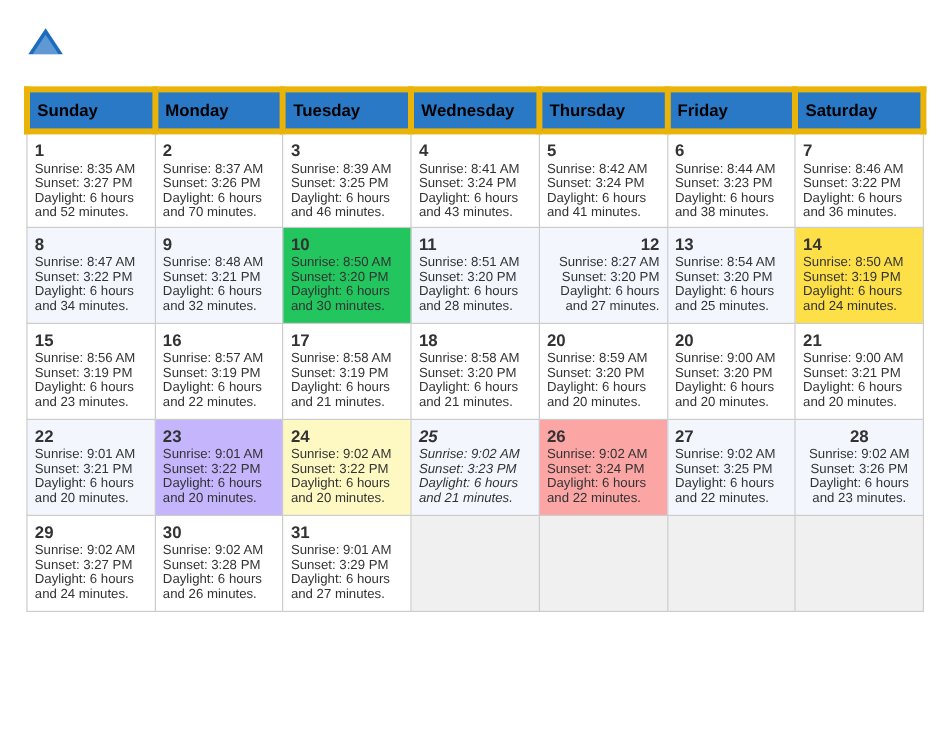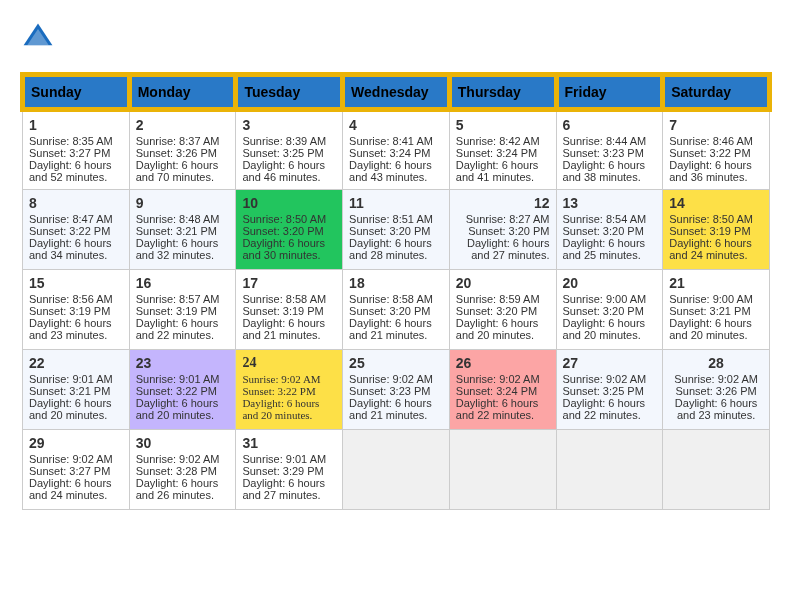--- a/index.html
+++ b/index.html
@@ -145,22 +145,22 @@
         <td><span class="day-num">16</span><span>Sunrise: 8:57 AM</span><br><span>Sunset: 3:19 PM</span><br><span>Daylight: 6 hours and 22 minutes.</span></td>
         <td><span class="day-num">17</span><span>Sunrise: 8:58 AM</span><br><span>Sunset: 3:19 PM</span><br><span>Daylight: 6 hours and 21 minutes.</span></td>
         <td><span class="day-num">18</span><span>Sunrise: 8:58 AM</span><br><span>Sunset: 3:20 PM</span><br><span>Daylight: 6 hours and 21 minutes.</span></td>
         <td><span class="day-num">20</span><span>Sunrise: 8:59 AM</span><br><span>Sunset: 3:20 PM</span><br><span>Daylight: 6 hours and 20 minutes.</span></td>
         <td><span class="day-num">20</span><span>Sunrise: 9:00 AM</span><br><span>Sunset: 3:20 PM</span><br><span>Daylight: 6 hours and 20 minutes.</span></td>
         <td><span class="day-num">21</span><span>Sunrise: 9:00 AM</span><br><span>Sunset: 3:21 PM</span><br><span>Daylight: 6 hours and 20 minutes.</span></td>
       </tr>
       <tr>
         <td style="background: rgb(243, 247, 253);"><span class="day-num">22</span><span>Sunrise: 9:01 AM</span><br><span>Sunset: 3:21 PM</span><br><span>Daylight: 6 hours and 20 minutes.</span></td>
         <td style="background: #c4b5fd;"><span class="day-num">23</span><span>Sunrise: 9:01 AM</span><br><span>Sunset: 3:22 PM</span><br><span>Daylight: 6 hours and 20 minutes.</span></td>
-        <td style="background: #fde047; font-family: Liberation Serif, serif;"><span class="day-num">24</span><span>Sunrise: 9:02 AM</span><br><span>Sunset: 3:22 PM</span><br><span>Daylight: 6 hours and 20 minutes.</span></td>
-        <td style="background: rgb(243, 247, 253);"><span class="day-num">25</span><span>Sunrise: 9:02 AM</span><br><span>Sunset: 3:23 PM</span><br><span>Daylight: 6 hours and 21 minutes.</span></td>
+        <td style="background: #fef9c3;"><span class="day-num">24</span><span>Sunrise: 9:02 AM</span><br><span>Sunset: 3:22 PM</span><br><span>Daylight: 6 hours and 20 minutes.</span></td>
+        <td style="background: rgb(243, 247, 253); font-style: italic;"><span class="day-num">25</span><span>Sunrise: 9:02 AM</span><br><span>Sunset: 3:23 PM</span><br><span>Daylight: 6 hours and 21 minutes.</span></td>
         <td style="background: #fca5a5;"><span class="day-num">26</span><span>Sunrise: 9:02 AM</span><br><span>Sunset: 3:24 PM</span><br><span>Daylight: 6 hours and 22 minutes.</span></td>
         <td style="background: rgb(243, 247, 253);"><span class="day-num">27</span><span>Sunrise: 9:02 AM</span><br><span>Sunset: 3:25 PM</span><br><span>Daylight: 6 hours and 22 minutes.</span></td>
         <td style="background: rgb(243, 247, 253); text-align: center;"><span class="day-num">28</span><span>Sunrise: 9:02 AM</span><br><span>Sunset: 3:26 PM</span><br><span>Daylight: 6 hours and 23 minutes.</span></td>
       </tr>
       <tr>
         <td><span class="day-num">29</span><span>Sunrise: 9:02 AM</span><br><span>Sunset: 3:27 PM</span><br><span>Daylight: 6 hours and 24 minutes.</span></td>
         <td><span class="day-num">30</span><span>Sunrise: 9:02 AM</span><br><span>Sunset: 3:28 PM</span><br><span>Daylight: 6 hours and 26 minutes.</span></td>
         <td><span class="day-num">31</span><span>Sunrise: 9:01 AM</span><br><span>Sunset: 3:29 PM</span><br><span>Daylight: 6 hours and 27 minutes.</span></td>
         <td class="empty-cell"></td>
         <td class="empty-cell"></td>

